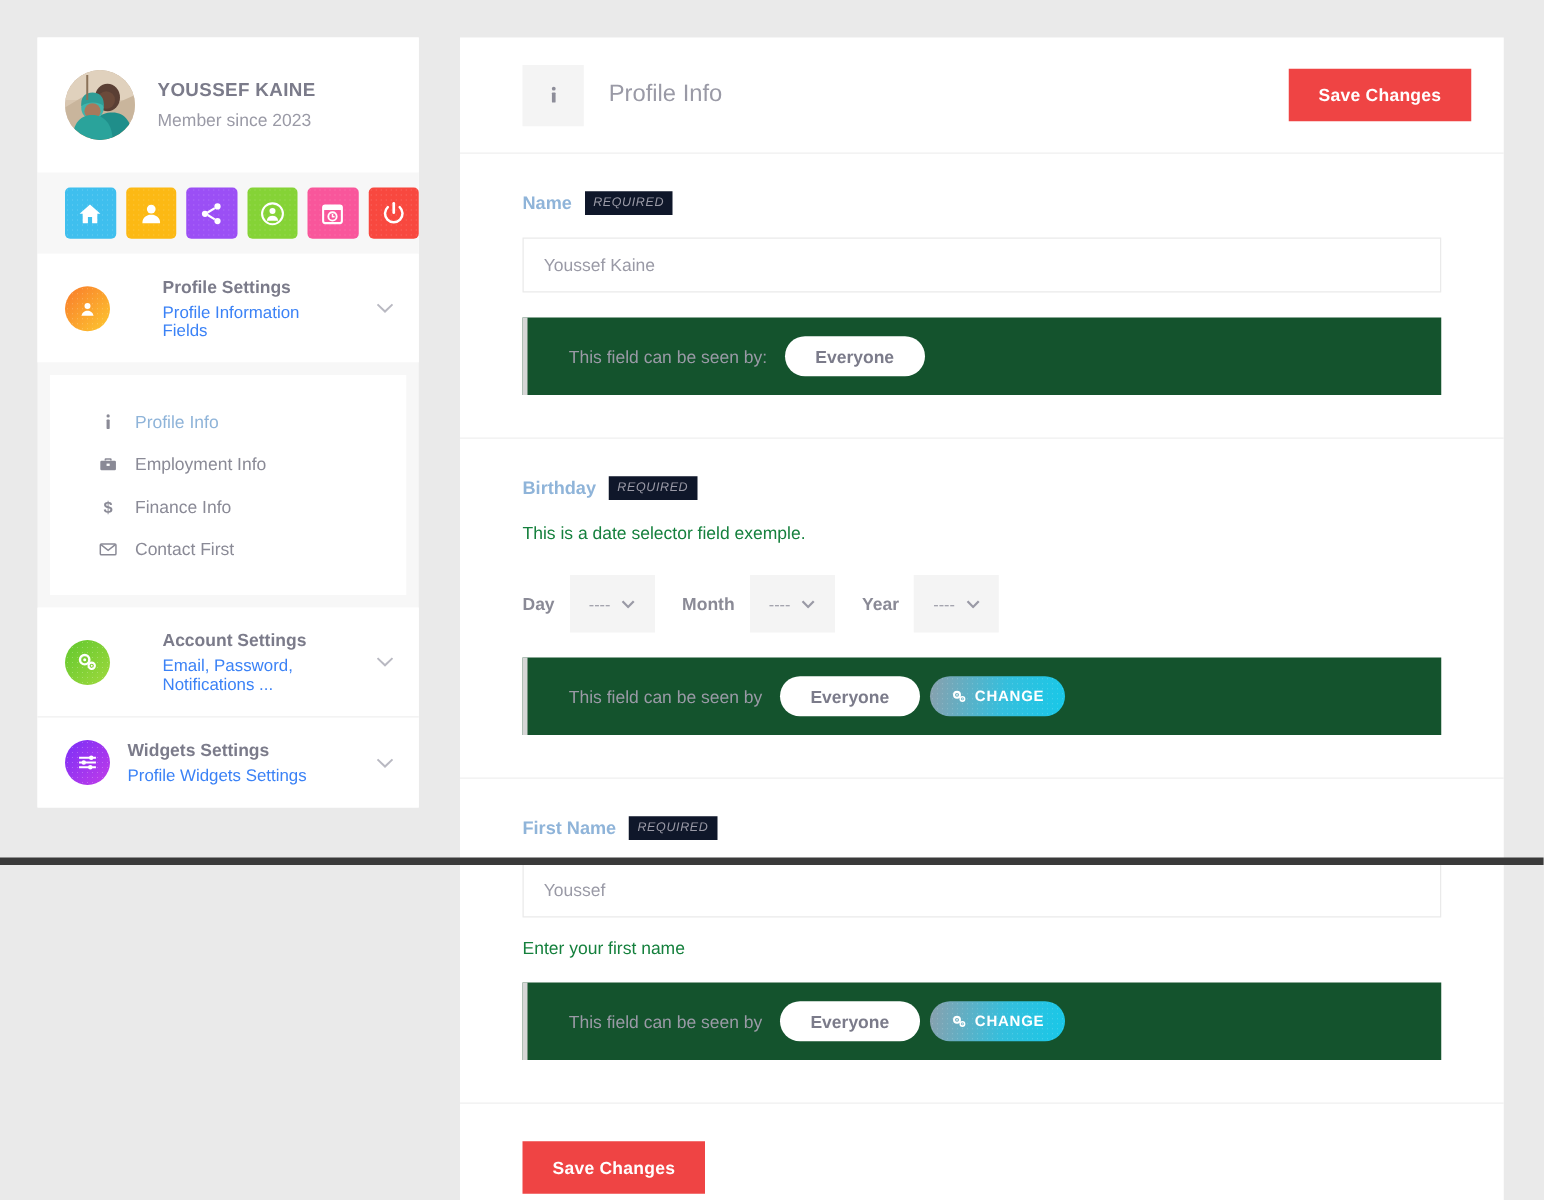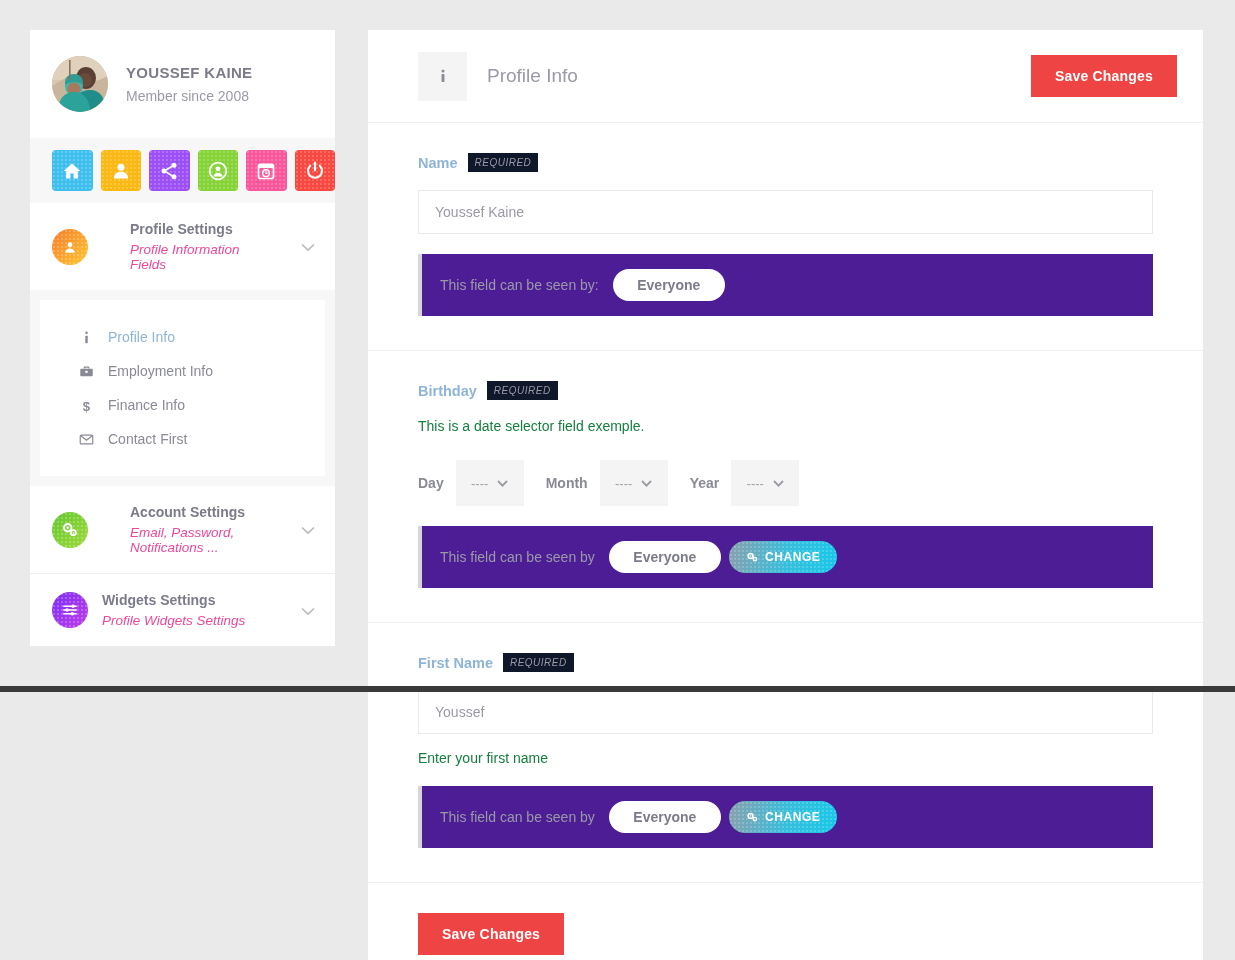--- a/index.html
+++ b/index.html
@@ -107,21 +107,21 @@
     border-radius: 50%;
     background-image: radial-gradient(rgba(255,255,255,.25) 0.7px, transparent 0.8px);
     background-size: 4px 4px;
   }
   .sec-ico svg { width: 18px; height: 18px; fill: #fff; position: relative; z-index: 2; }
   .sec-text { margin-left: 14px; flex: 1; }
   .sec-title {
     font-size: 14px; font-weight: bold;
     color: #7b7b8a; margin-bottom: 5px;
   }
-  .sec-sub { font-size: 13.5px; color: #ec4899; font-style: italic; }
+  .sec-sub { font-size: 13.5px; color: #3b82f6; }
   .chev {
     color: #b5b5bd; font-size: 15px;
     margin-left: 8px;
   }
   .chev svg { width: 14px; height: 9px; stroke: #b9b9c2; fill: none; stroke-width: 1.6; }
 
   
   .subnav-wrap {
     background: #f7f7f7;
     padding: 10px 0 10px 0;
@@ -224,26 +224,26 @@
   }
   .field-desc {
     font-size: 14px;
     color: #15803d;
     margin: 0 0 26px 0;
   }
   .field-desc.below { margin: 16px 0 0 0; }
 
   .privacy-row {
     margin-top: 20px;
-    background: #4c1d95;
+    background: #14532d;
     border-left: 4px solid #d6d6d6;
     height: 62px;
     display: flex;
     align-items: center;
-    padding-left: 18px;
+    padding-left: 33px;
   }
   .privacy-text {
     font-size: 14px;
     color: #9a9aa6;
     margin-right: 14px;
   }
   .pill-white {
     background: #fff;
     border-radius: 20px;
     height: 32px;
@@ -335,21 +335,21 @@
               <ellipse cx="22" cy="30" rx="9" ry="10" fill="#3fb5ad"></ellipse>
               <circle cx="22" cy="33" r="6.5" fill="#a8795c"></circle>
               <path d="M6 56 C6 42 13 36 22 36 C31 36 38 43 38 56 Z" fill="#2aa39b"></path>
               <path d="M13 27 C13 21 17 18 22 18 C27 18 31 21 31 27 L31 29 C27 25 18 25 13 29 Z" fill="#2f9d96"></path>
               <rect x="17" y="4" width="1.6" height="20" fill="#8a7258"></rect>
             </g>
           </svg>
         </div>
         <div class="profile-meta">
           <div class="profile-name">YOUSSEF KAINE</div>
-          <div class="profile-since">Member since 2008</div>
+          <div class="profile-since">Member since 2023</div>
         </div>
       </div>
 
       <div class="icon-row">
         <div class="icon-btn" style="background:#3fbfee">
           <svg viewBox="0 0 24 24">
               <path d="M12 3 L2 12 h3 v9 h5 v-6 h4 v6 h5 v-9 h3 Z"></path>
             </svg>
         </div>
         <div class="icon-btn" style="background:#fcb914">

